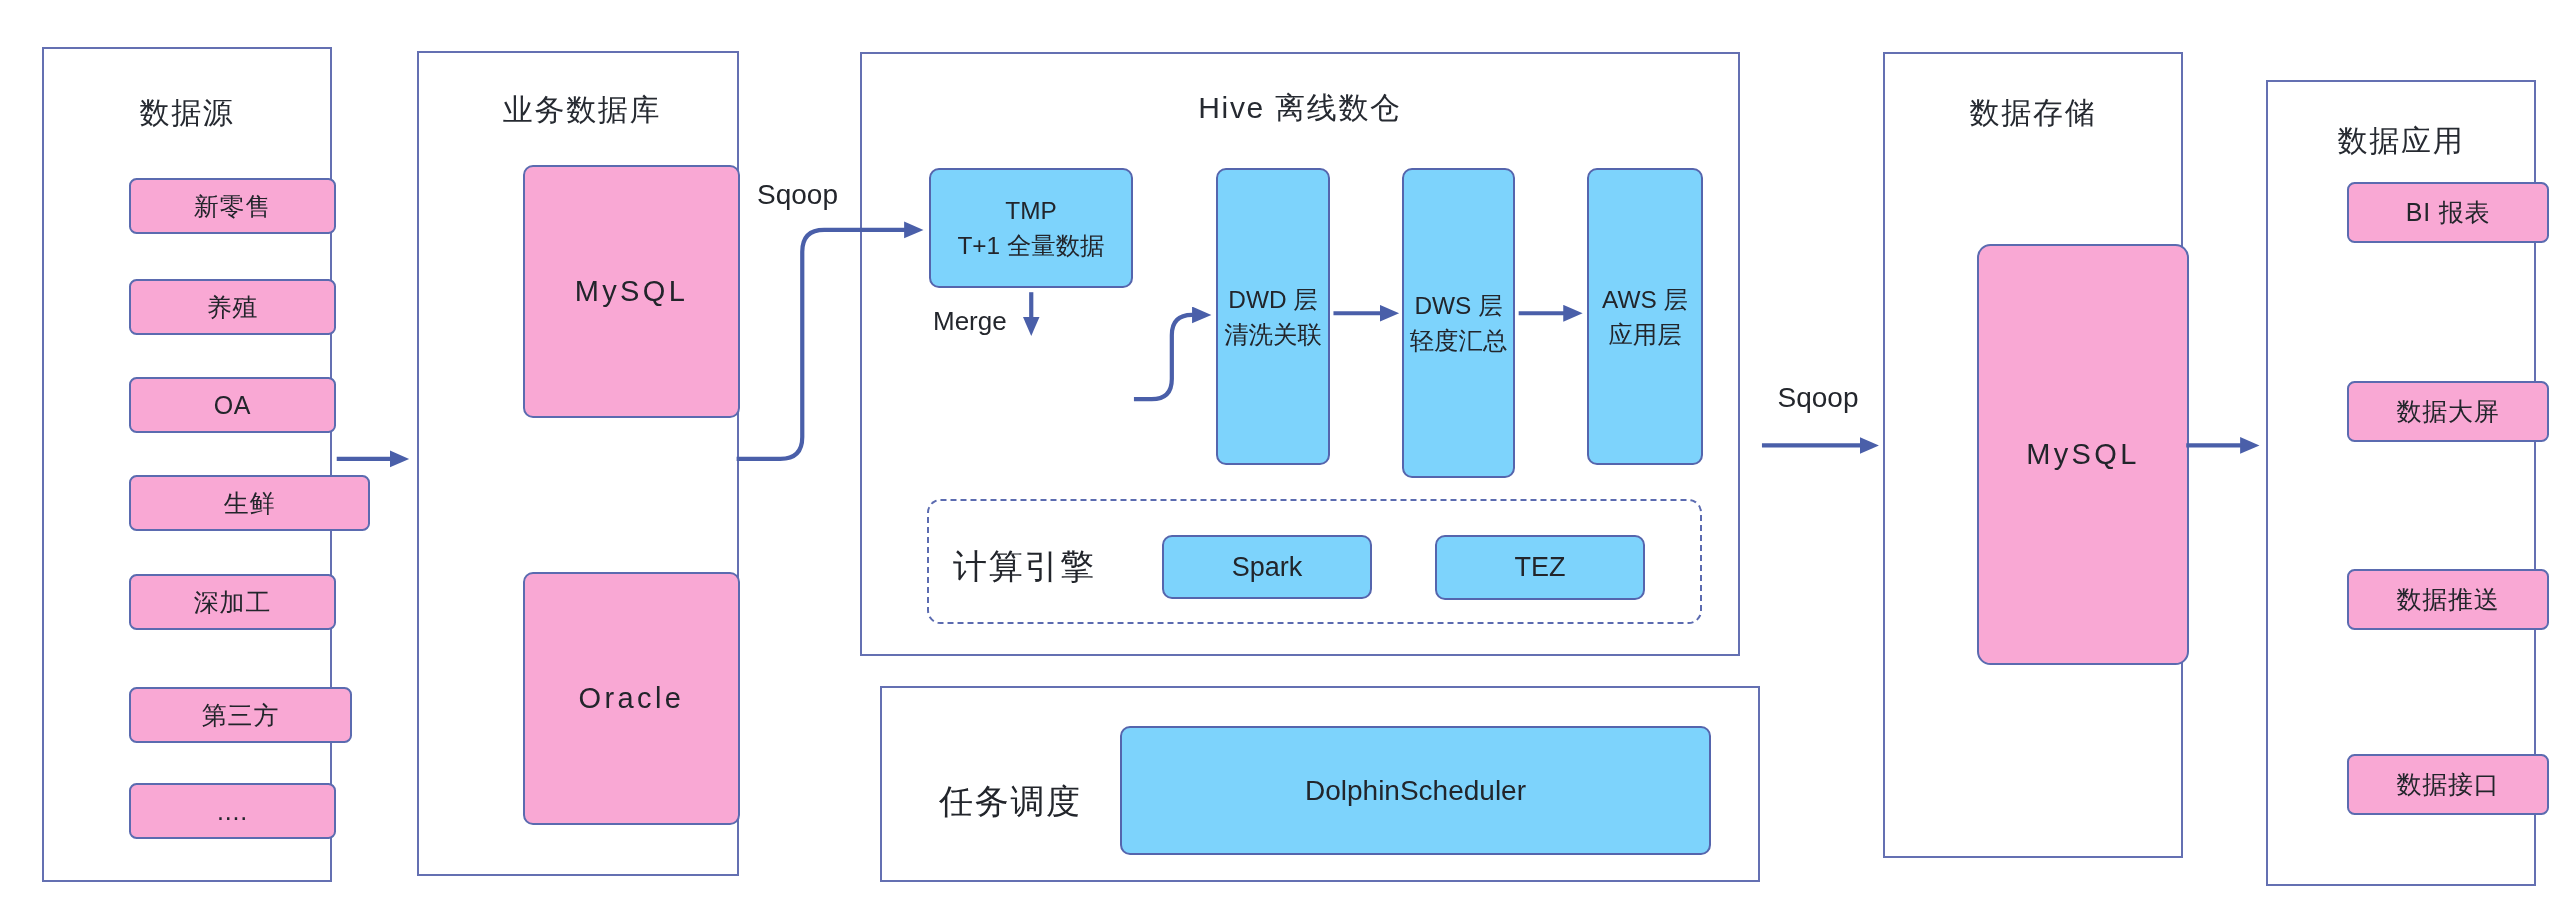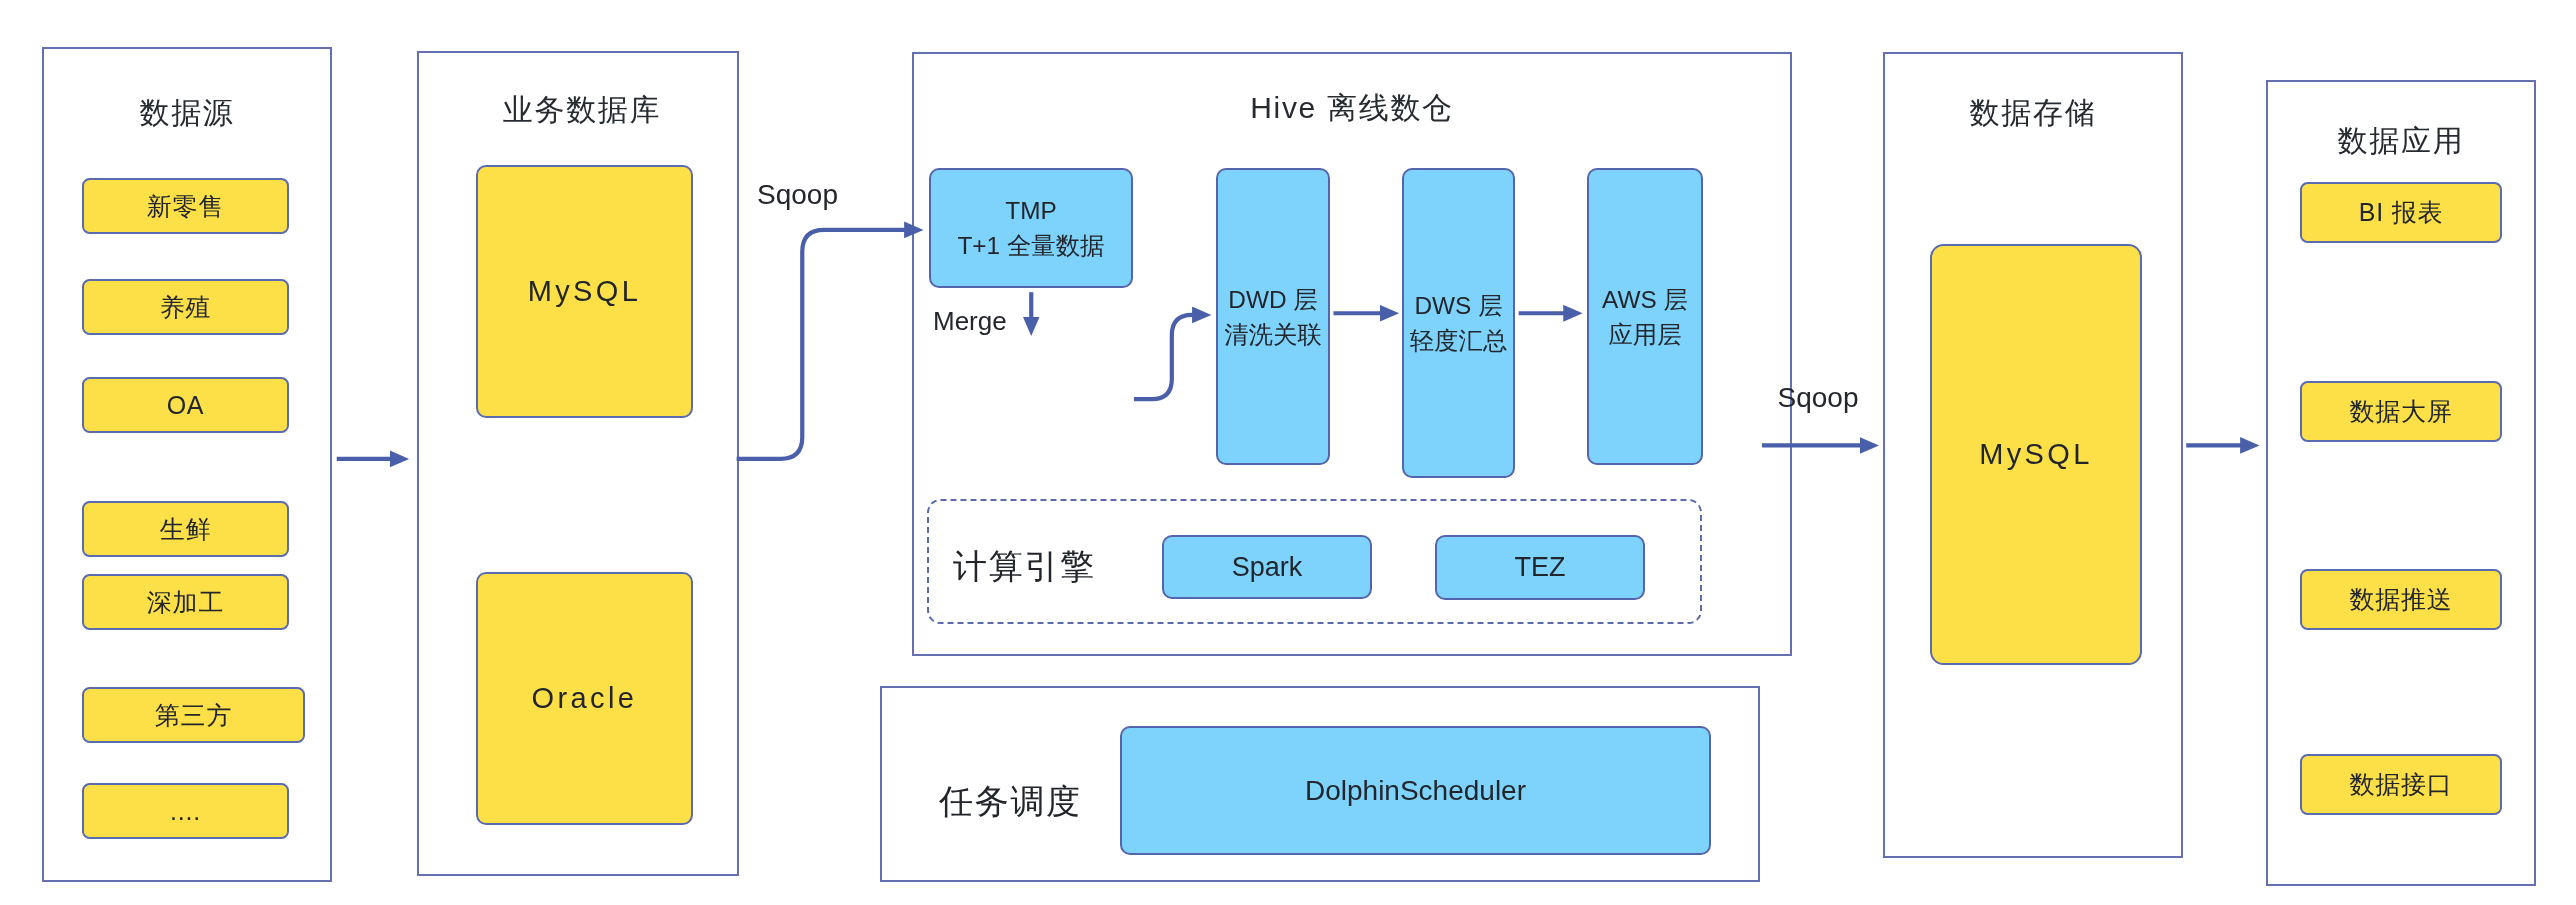--- a/index.html
+++ b/index.html
@@ -2,21 +2,21 @@
 <html style="font-size:13.5px"><head>
 <meta charset="utf-8">
 <style>
   html,body{margin:0;padding:0;background:#ffffff;}
   body{font-family:"Liberation Sans","DejaVu Sans",sans-serif;}
   .canvas{position:relative;width:2576px;height:906px;background:#ffffff;overflow:hidden;}
   .arrows{position:absolute;left:0;top:0;z-index:5;pointer-events:none;}
   .ln{fill:none;stroke:#4a5fa9;stroke-width:5px;}
   .panel{position:absolute;background:#ffffff;border:2.5px solid #6470b2;box-sizing:border-box;z-index:1;padding-left:40px;}
   .ptitle{position:absolute;left:0;right:0;text-align:center;font-size:30px;color:#262a31;letter-spacing:1.7px;white-space:nowrap;}
-  .pill{position:absolute;display:flex;align-items:center;justify-content:center;background:#fde047;border:2.5px solid #5b6bb0;border-radius:7.6px;font-size:25px;color:#22252b;box-sizing:border-box;z-index:2;letter-spacing:0.8px;white-space:nowrap;}
+  .pill{position:absolute;display:flex;align-items:center;justify-content:center;background:#f9a8d4;border:2.5px solid #5b6bb0;border-radius:7.6px;font-size:25px;color:#22252b;box-sizing:border-box;z-index:2;letter-spacing:0.8px;white-space:nowrap;margin-left:47px;}
   .db{border-radius:10px;font-size:29px;letter-spacing:3.4px;}
   .cream{position:absolute;display:flex;flex-direction:column;align-items:center;justify-content:center;background:#7dd3fc;border:2.5px solid #5565ad;border-radius:10px;font-size:24.4px;line-height:35px;color:#22252b;box-sizing:border-box;z-index:2;text-align:center;white-space:nowrap;}
   .dashed{position:absolute;border:2.5px dashed #5b6bb0;border-radius:13.5px;box-sizing:border-box;z-index:1;}
   .lbl{position:absolute;font-size:28px;color:#23262c;z-index:3;white-space:nowrap;}
   .biglbl{position:absolute;font-size:34px;color:#22252b;letter-spacing:1.7px;z-index:3;white-space:nowrap;}
 </style>
 </head>
 <body>
 
 <div class="canvas">
@@ -36,34 +36,34 @@
     <path class="ln" d="M2093,529 H2210" marker-end="url(#ah)"></path>
     <path class="ln" d="M2597,529 H2662" marker-end="url(#ah)"></path>
   </svg>
 
   <div class="panel" style="left:42px;top:47px;width:290px;height:835px;">
     <div class="ptitle" style="top:44px;">数据源</div>
   </div>
   <div class="pill" style="left:82px;top:178px;width:207px;height:56px;">新零售</div>
   <div class="pill" style="left:82px;top:279px;width:207px;height:56px;">养殖</div>
   <div class="pill" style="left:82px;top:377px;width:207px;height:56px;">OA</div>
-  <div class="pill" style="left:82px;top:501px;width:207px;height:56px;">生鲜</div>
+  <div class="pill" style="left:82px;top:475px;width:241px;height:56px;">生鲜</div>
   <div class="pill" style="left:82px;top:574px;width:207px;height:56px;">深加工</div>
   <div class="pill" style="left:82px;top:687px;width:223px;height:56px;">第三方</div>
   <div class="pill" style="left:82px;top:783px;width:207px;height:56px;">....</div>
 
   <div class="panel" style="left:417px;top:51px;width:322px;height:825px;">
     <div class="ptitle" style="top:37px;margin-left:8px;">业务数据库</div>
   </div>
   <div class="pill db" style="left:476px;top:165px;width:217px;height:253px;">MySQL</div>
   <div class="pill db" style="left:476px;top:572px;width:217px;height:253px;">Oracle</div>
 
   <div class="lbl" style="left:749px;top:179px;width:97px;text-align:center;">Sqoop</div>
 
-  <div class="panel" style="left:912px;top:52px;width:880px;height:604px;">
+  <div class="panel" style="left:860px;top:52px;width:880px;height:604px;">
     <div class="ptitle" style="top:34px;">Hive 离线数仓</div>
   </div>
 
   <div class="cream" style="left:929px;top:168px;width:204px;height:120px;">
     <div>TMP</div>
     <div>T+1 全量数据</div>
   </div>
 
   <div class="lbl" style="left:933px;top:306px;width:81px;font-size:26px;">Merge</div>
 

